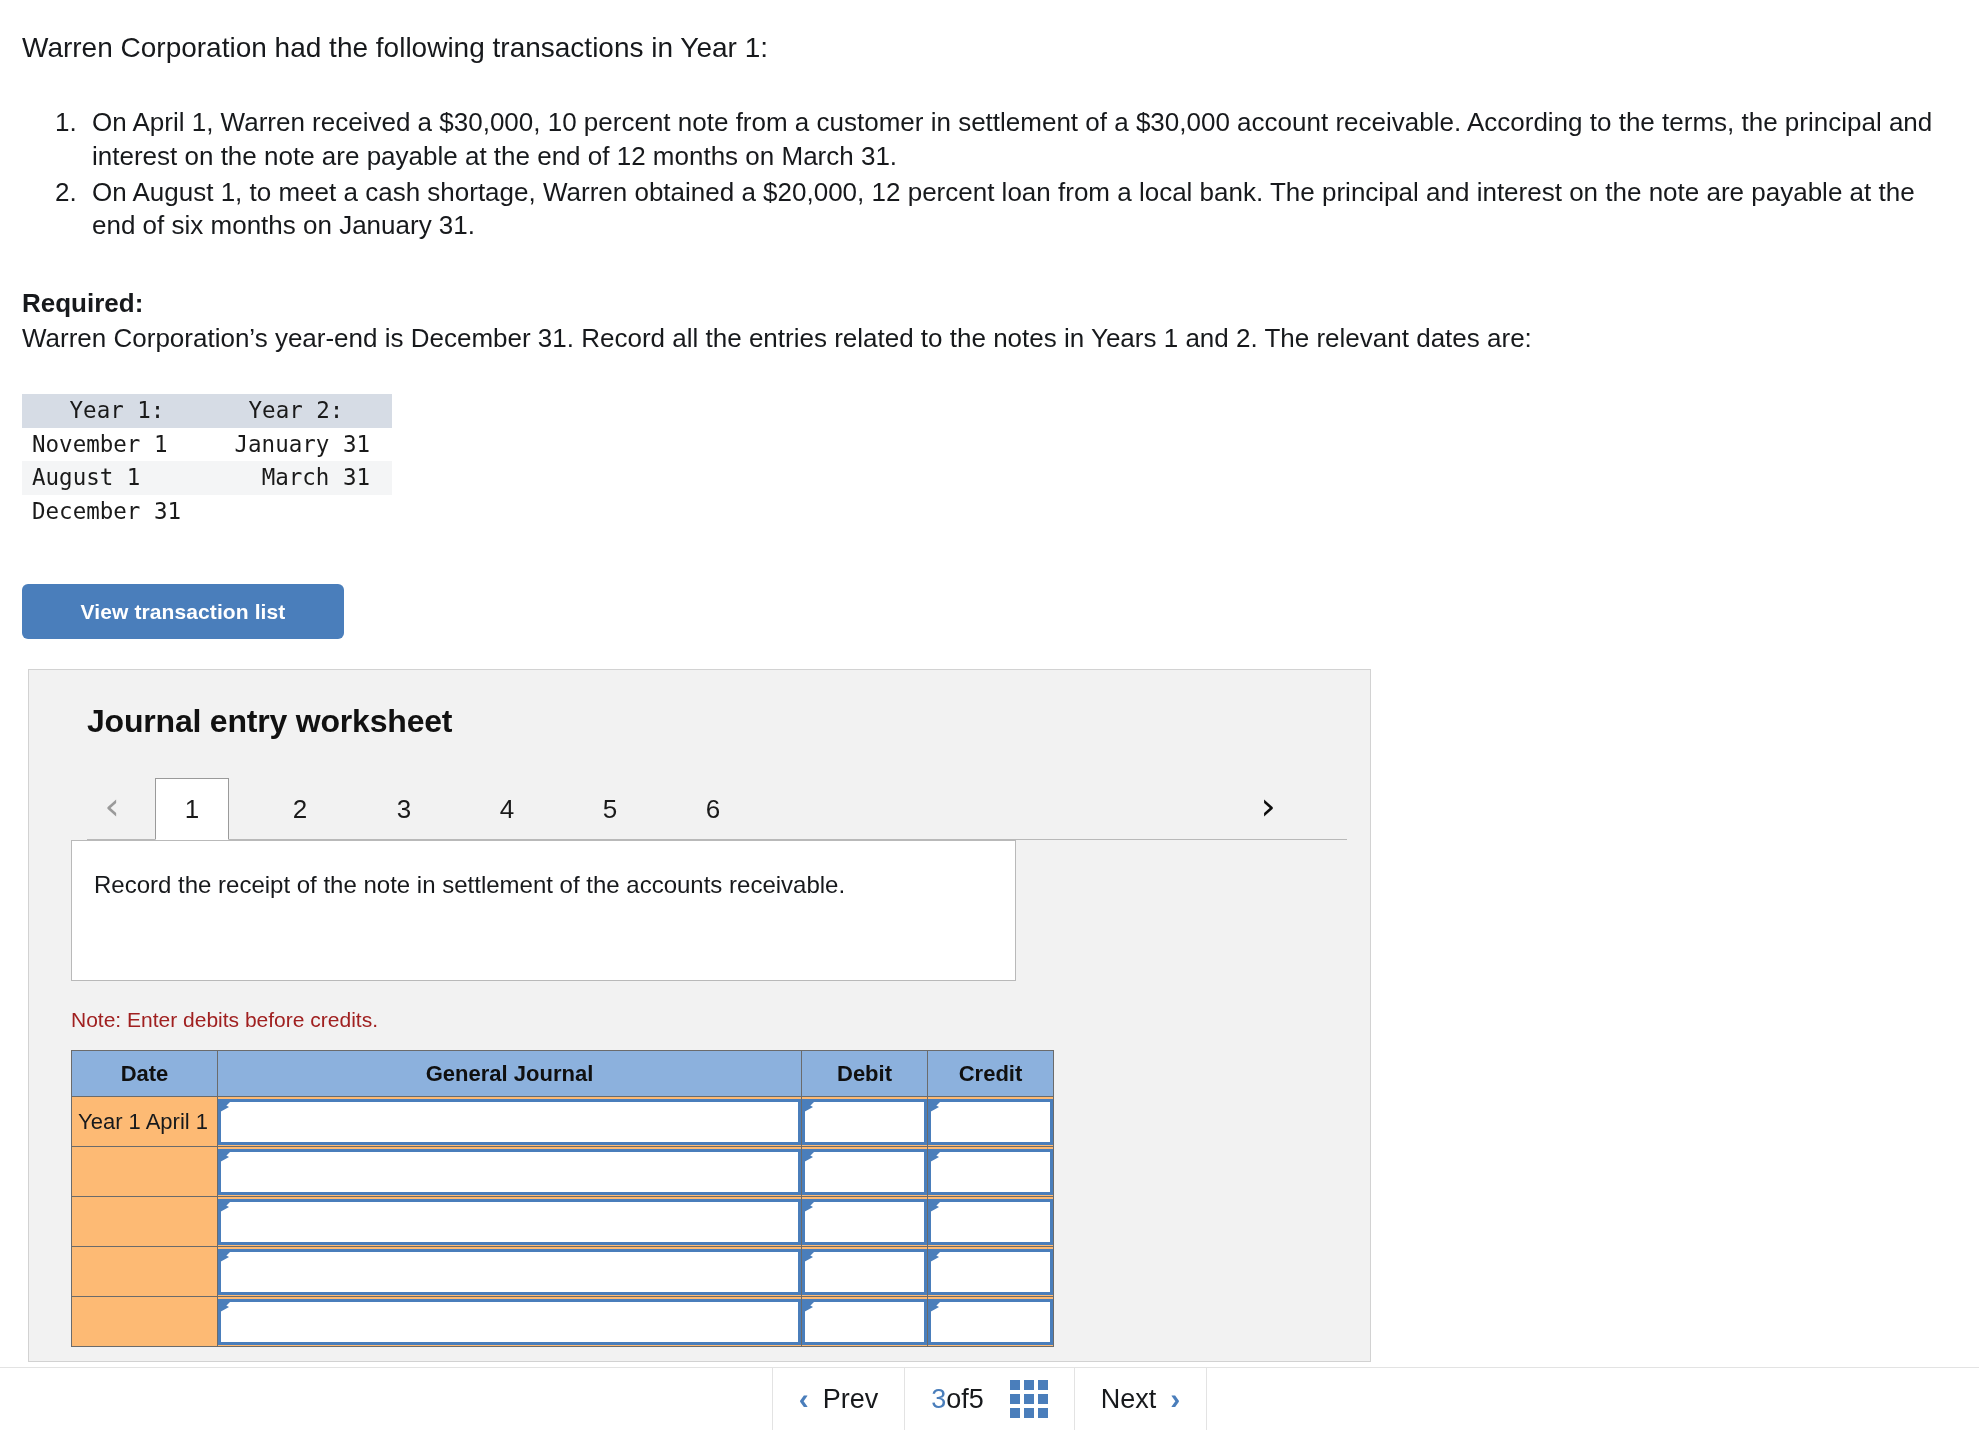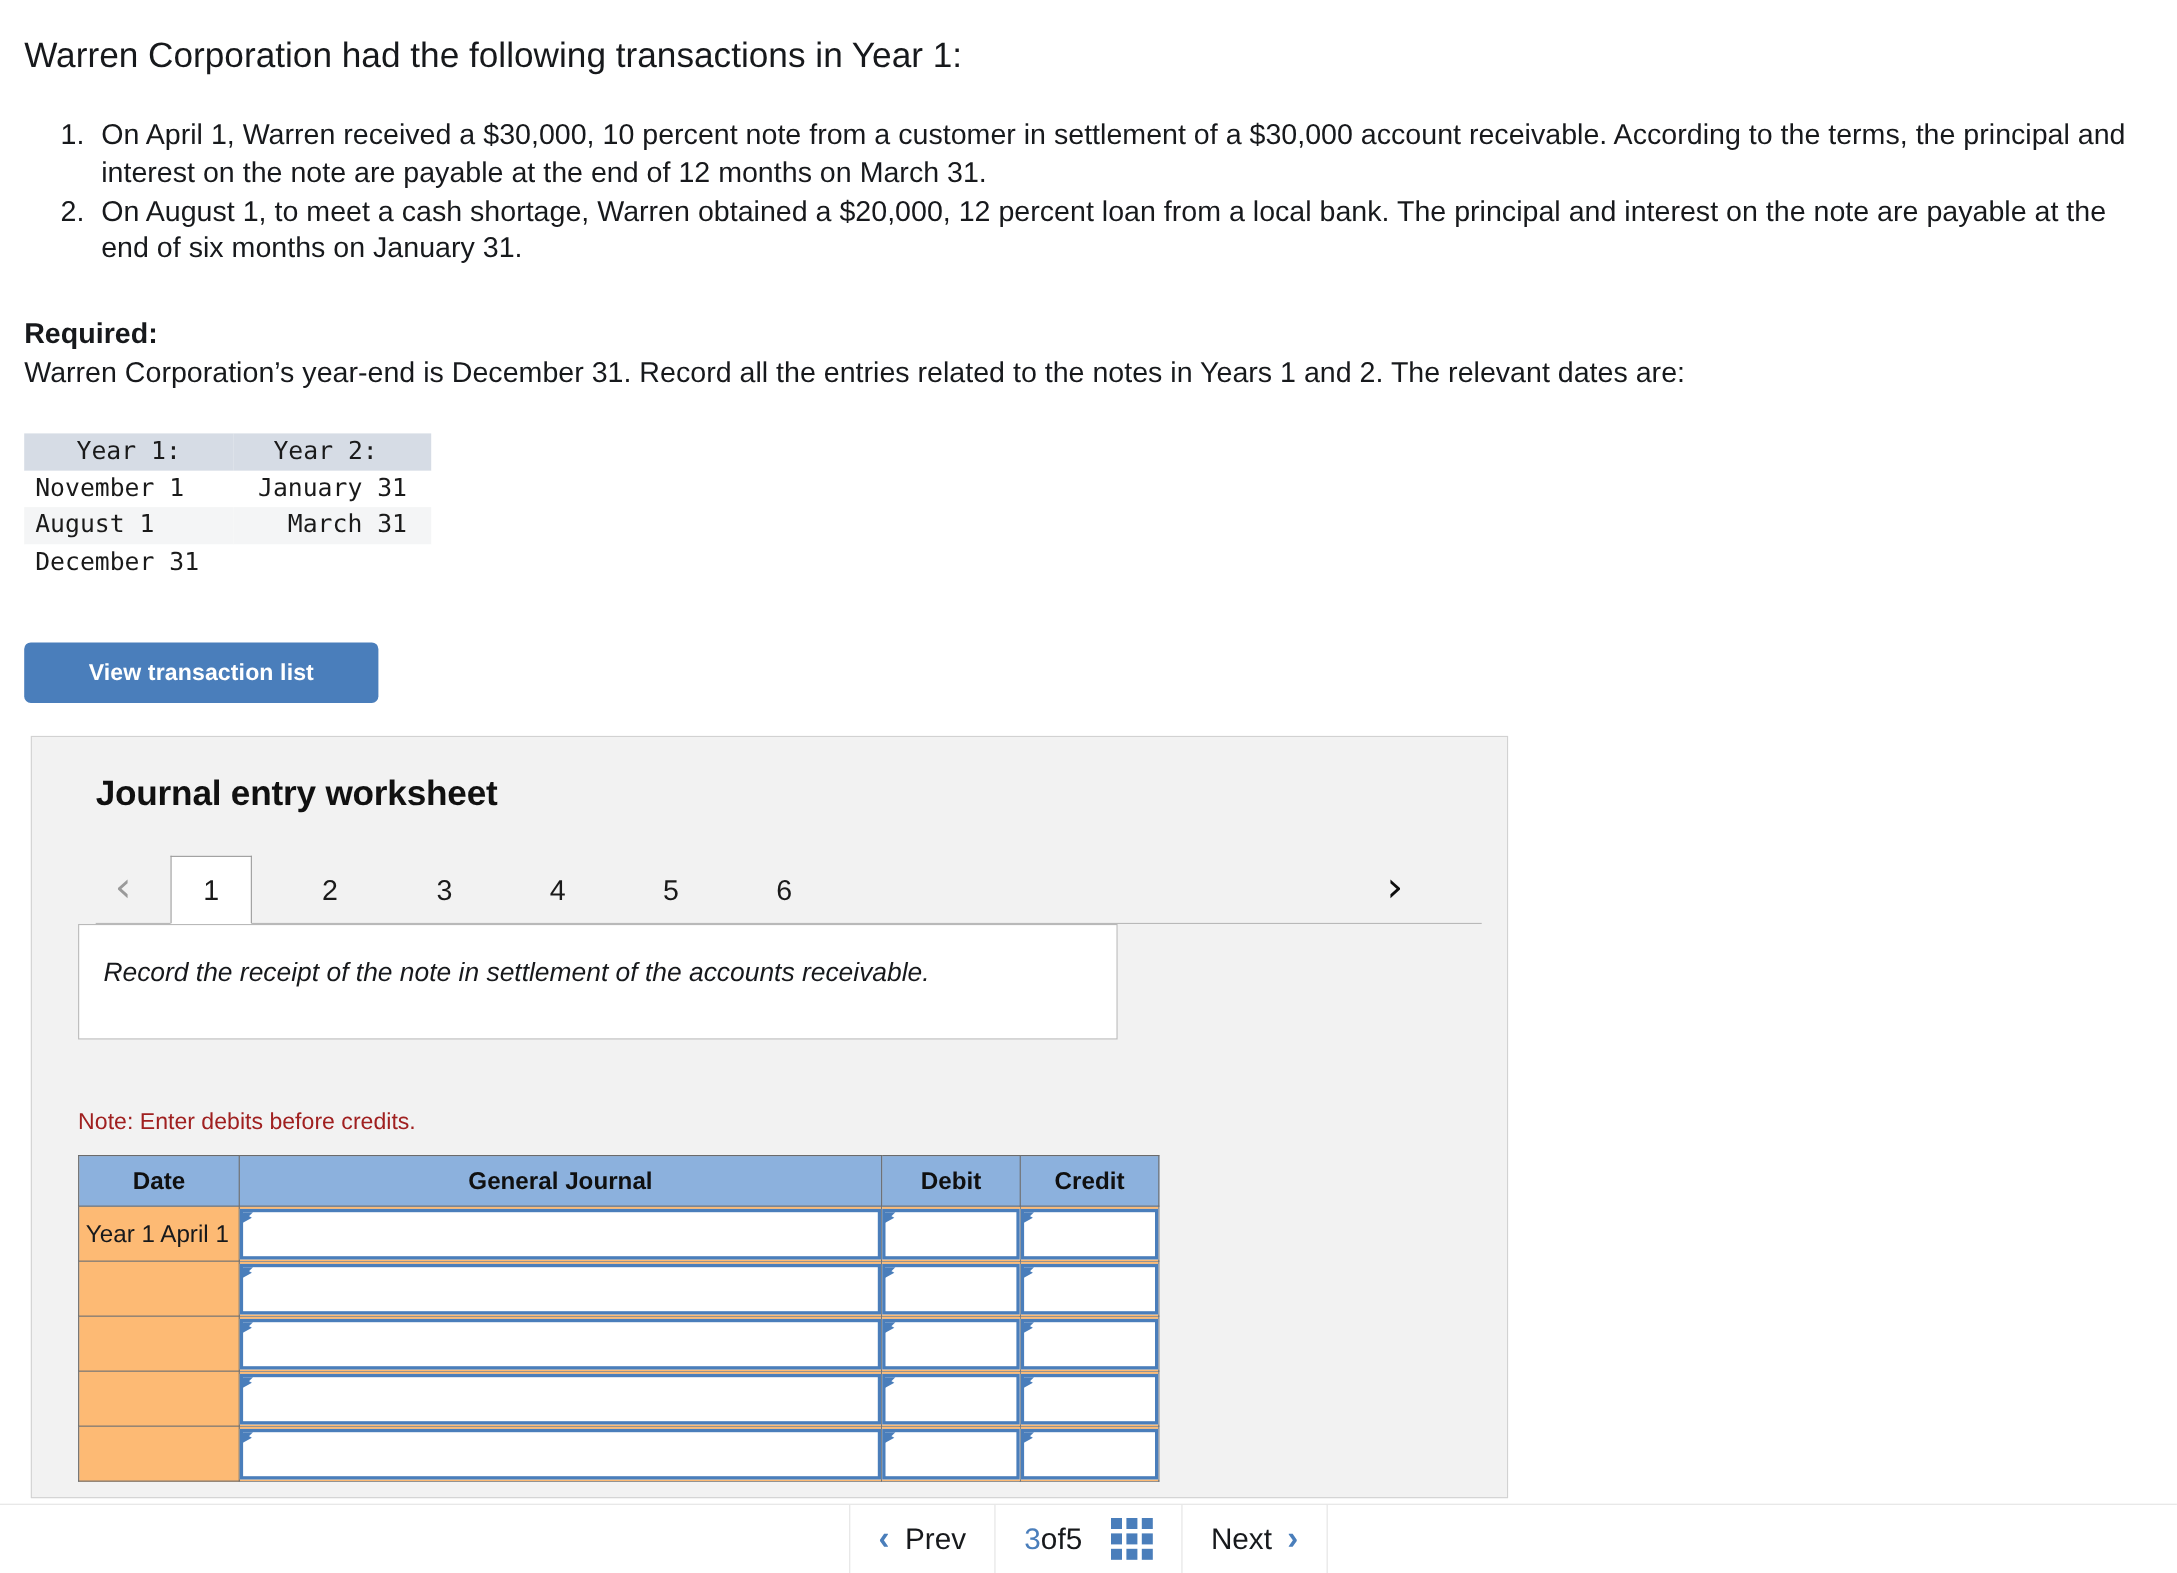--- a/index.html
+++ b/index.html
@@ -9,21 +9,21 @@
     background: #ffffff;
     font-family: "Liberation Sans", sans-serif;
     color: #1a1a1a;
     overflow: hidden;
   }
   .page { position: relative; width: 1979px; height: 1430px; }
 
   
   .intro {
     position: absolute; left: 22px; top: 30px;
-    font-size: 32px; line-height: 1.28; color: #17191c;
+    font-size: 28px; line-height: 1.28; color: #17191c;
   }
   ol.txlist {
     position: absolute; left: 22px; top: 106px;
     margin: 0; padding-left: 62px;
     font-size: 26px; line-height: 1.30; color: #17191c;
     width: 1930px;
   }
   ol.txlist li { margin-bottom: 2px; padding-left: 8px; }
 
   .required-label {
@@ -105,25 +105,24 @@
     border-bottom: 1px solid #ffffff;
     z-index: 3;
   }
   .tabline {
     position: absolute; left: 58px; top: 169px; width: 1260px;
     height: 1px; background: #b9b9b9;
   }
   
   .instr {
     position: absolute; left: 42px; top: 170px;
-    width: 945px; height: 105px;
+    width: 945px; height: 141px;
     background: #ffffff;
     border: 1px solid #b9b9b9;
     z-index: 1;
-    font-style: italic;
   }
   .instr-text {
     position: absolute; left: 22px; top: 30px;
     font-size: 24px; color: #17191c;
   }
   .note {
     position: absolute; left: 42px; top: 338px;
     font-size: 21px; color: #a02020;
   }
 

